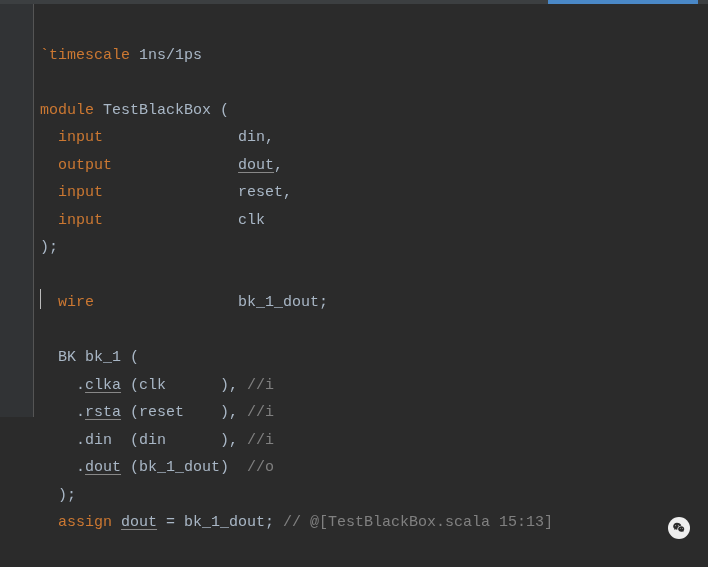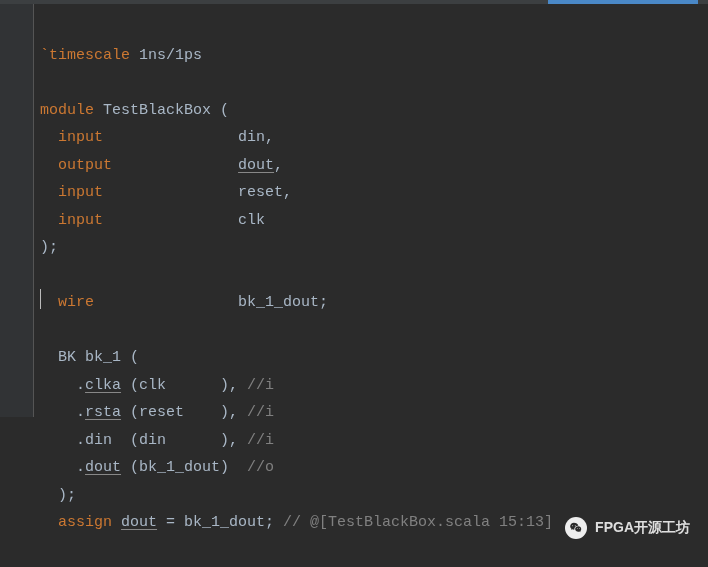--- a/index.html
+++ b/index.html
@@ -109,14 +109,13 @@
     <div class="caret"></div>
   </div>
 </div>
 
 <div class="watermark">
   <div class="wm-icon">
     <svg viewBox="0 0 24 24" fill="#2b2b2b">
         <path d="M8.5 3C4.9 3 2 5.7 2 9c0 1.8.9 3.4 2.3 4.5l-.6 2 2.2-1.2c.8.3 1.7.5 2.6.5.3 0 .6 0 .9-.1-.1-.4-.2-.9-.2-1.3 0-2.9 2.7-5.3 6-5.3.3 0 .6 0 .9.1C15.3 5 12.2 3 8.5 3zm-2.3 4.2c.5 0 .9.4.9.9s-.4.9-.9.9-.9-.4-.9-.9.4-.9.9-.9zm4.6 0c.5 0 .9.4.9.9s-.4.9-.9.9-.9-.4-.9-.9.4-.9.9-.9zM16 9c-3 0-5.5 2.1-5.5 4.7s2.5 4.7 5.5 4.7c.7 0 1.4-.1 2-.3l1.8 1-.5-1.7c1.1-.9 1.7-2.1 1.7-3.5C21 11.1 18.9 9 16 9zm-1.8 3.3c.4 0 .7.3.7.7s-.3.7-.7.7-.7-.3-.7-.7.3-.7.7-.7zm3.6 0c.4 0 .7.3.7.7s-.3.7-.7.7-.7-.3-.7-.7.3-.7.7-.7z"></path>
       </svg>
   </div>
-  <span>FPGA开源工坊</span>
 </div>
 
 </body></html>

